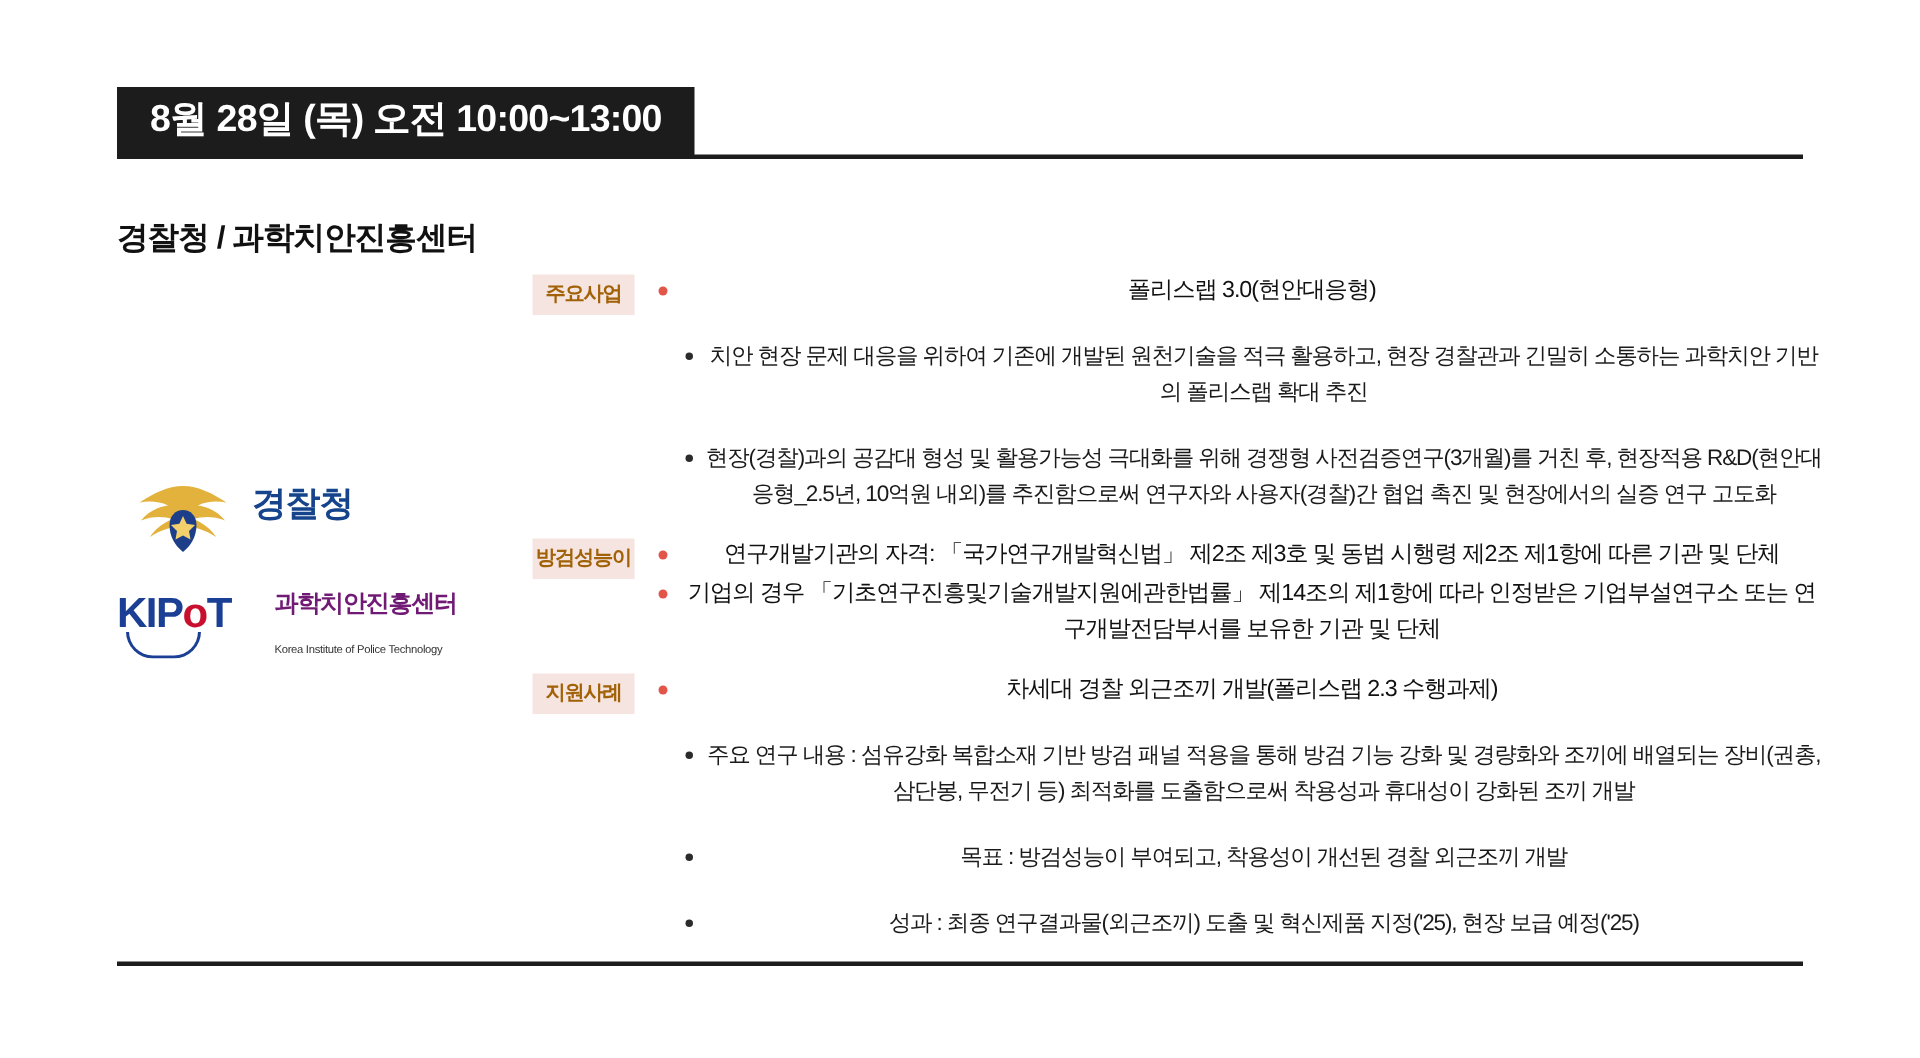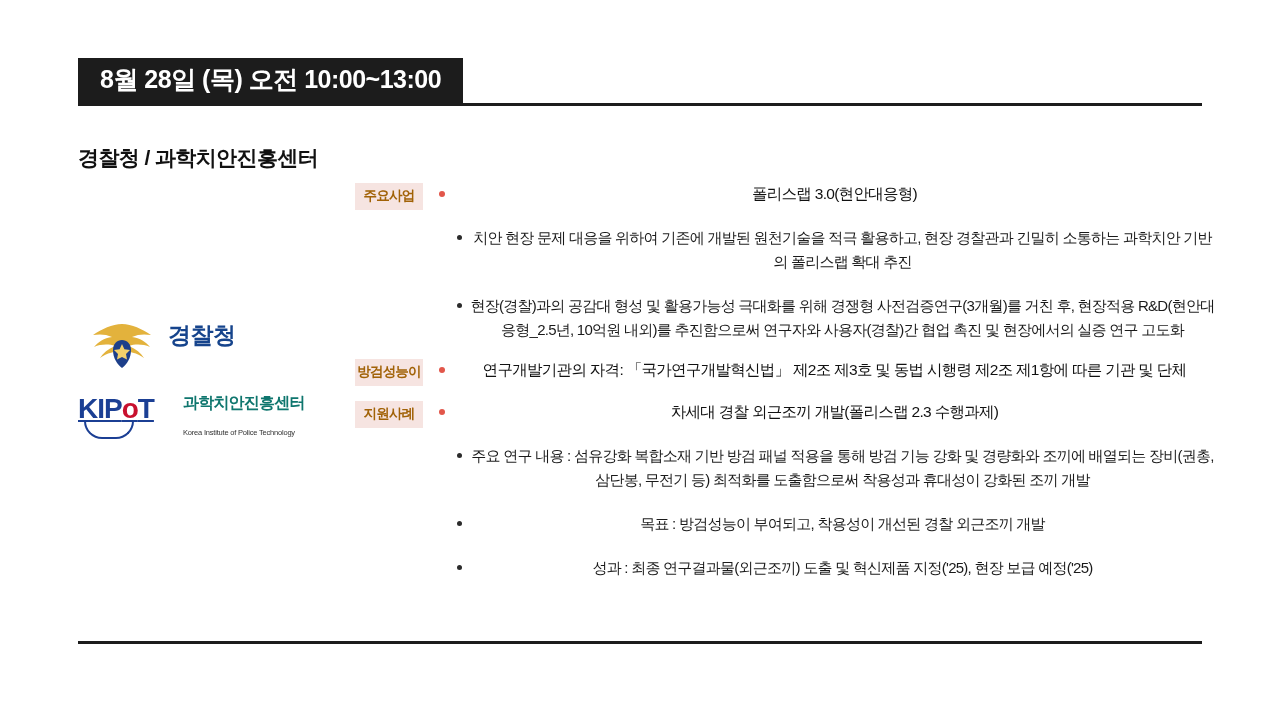--- a/index.html
+++ b/index.html
@@ -84,21 +84,20 @@
     position: relative;
     width: 96px;
     height: 40px;
   }
   .kipot-word {
     font-size: 28px;
     font-weight: bold;
     color: #1b3f94;
     letter-spacing: -1px;
     line-height: 1;
-    text-decoration: underline;
   }
   .kipot-word .o {
     color: #c8102e;
   }
   .kipot-shield {
     position: absolute;
     left: 6px;
     bottom: -4px;
     width: 46px;
     height: 16px;
@@ -107,21 +106,21 @@
     border-radius: 0 0 24px 24px;
   }
   .kipot-names {
     display: flex;
     flex-direction: column;
     justify-content: center;
   }
   .kipot-kr {
     font-size: 16px;
     font-weight: bold;
-    color: #0f766e;
+    color: #701a75;
     letter-spacing: -0.8px;
     line-height: 1.1;
   }
   .kipot-en {
     font-size: 7.5px;
     color: #333333;
     letter-spacing: -0.2px;
     margin-top: 16px;
   }
 
@@ -261,20 +260,21 @@
         </li>
       </ul>
     </div>
   </div>
 
   <div class="row">
     <div class="tag">방검성능이</div>
     <div class="row-body">
       <ul class="lvl1">
         <li>연구개발기관의 자격: 「국가연구개발혁신법」 제2조 제3호 및 동법 시행령 제2조 제1항에 따른 기관 및 단체</li>
+        <li>기업의 경우 「기초연구진흥및기술개발지원에관한법률」 제14조의 제1항에 따라 인정받은 기업부설연구소 또는 연구개발전담부서를 보유한 기관 및 단체</li>
       </ul>
     </div>
   </div>
 
   <div class="row">
     <div class="tag">지원사례</div>
     <div class="row-body">
       <ul class="lvl1">
         <li>
           <span>차세대 경찰 외근조끼 개발(폴리스랩 2.3 수행과제)</span>

